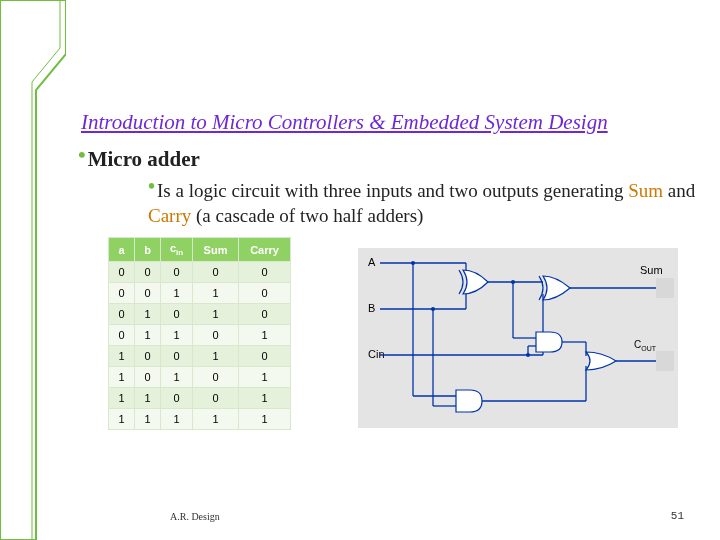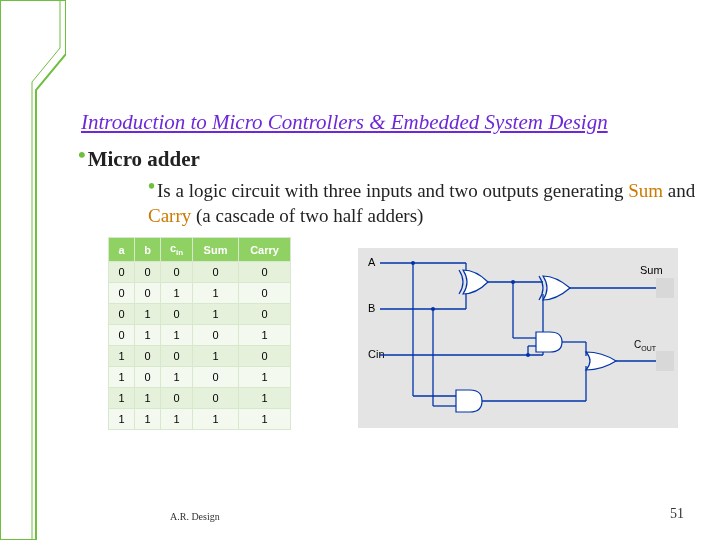--- a/index.html
+++ b/index.html
@@ -91,23 +91,23 @@
   .footer-author {
     position: absolute;
     left: 170px; bottom: 18px;
     font-size: 10px;
     color: #333;
     font-family: "Times New Roman", serif;
   }
   .footer-page {
     position: absolute;
     right: 36px; bottom: 18px;
-    font-size: 14px;
+    font-size: 11px;
     color: #333;
-    font-family: Liberation Serif, serif;
+    font-family: Liberation Mono, monospace;
   }
 </style>
 </head>
 <body>
 
 <svg class="accent-frame" viewBox="0 0 66 540">
   <path d="M 0 0 L 66 0 L 66 54 L 36 90 L 36 540 L 0 540 Z" fill="none" stroke="#6fbf3f" stroke-width="2"></path>
   <path d="M 14 0 L 60 0 L 60 48 L 32 82 L 32 540" fill="none" stroke="#6fbf3f" stroke-width="1"></path>
 </svg>
 

